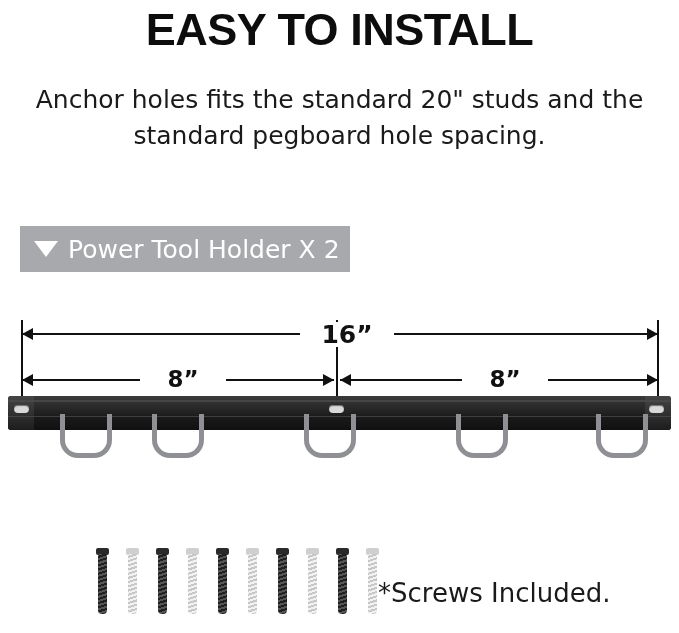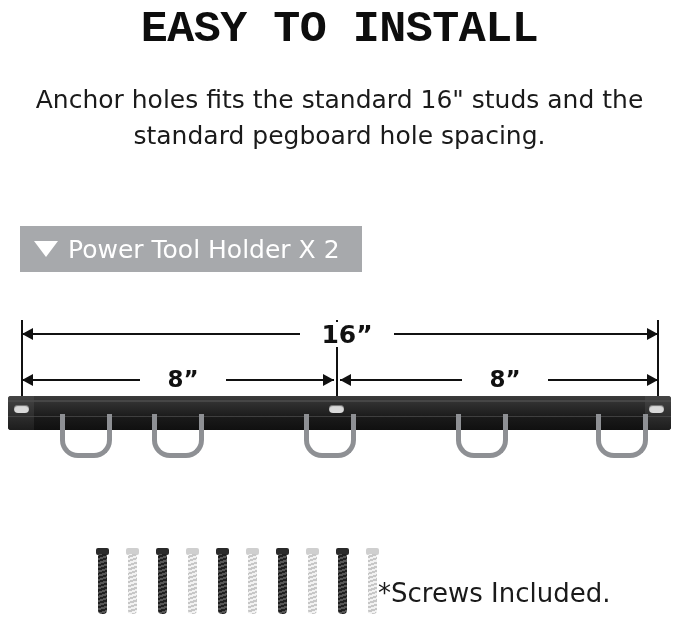--- a/index.html
+++ b/index.html
@@ -16,21 +16,21 @@
     color: #111111;
   }
 
   
   .headline {
     position: absolute;
     top: 6px;
     left: 0;
     width: 679px;
     text-align: center;
-    font-family: Liberation Mono, monospace;
+    font-family: Liberation Sans, sans-serif;
     font-weight: bold;
     font-size: 45px;
     letter-spacing: -0.5px;
     line-height: 1.05;
     color: #0d0d0d;
   }
 
   .subhead {
     position: absolute;
     top: 82px;
@@ -42,21 +42,21 @@
     color: #1a1a1a;
     font-family: "DejaVu Sans", sans-serif;
   }
 
   
   .label-bar {
     position: absolute;
     top: 226px;
     left: 20px;
     height: 46px;
-    padding: 0 22px 0 14px;
+    padding: 0 10px 0 14px;
     background: #a7a9ac;
     display: flex;
     align-items: center;
     gap: 10px;
   }
   .label-bar .tri {
     width: 0;
     height: 0;
     border-left: 12px solid transparent;
     border-right: 12px solid transparent;
@@ -247,21 +247,21 @@
     color: #1a1a1a;
     font-family: "DejaVu Sans", sans-serif;
     white-space: nowrap;
   }
 </style>
 </head>
 <body>
 
 <div class="headline">EASY TO INSTALL</div>
 
-<div class="subhead">Anchor holes fits the standard 16" studs and the standard pegboard hole spacing.</div>
+<div class="subhead">Anchor holes fits the standard 20" studs and the standard pegboard hole spacing.</div>
 
 <div class="label-bar">
   <span class="tri"></span>
   <span class="label-text">Power Tool Holder X 2</span>
 </div>
 
 <div class="dim-area">
 
   <div class="vtick" style="left:21px;  top:8px;  height:88px;"></div>
   <div class="vtick" style="left:336px; top:8px;  height:88px;"></div>

